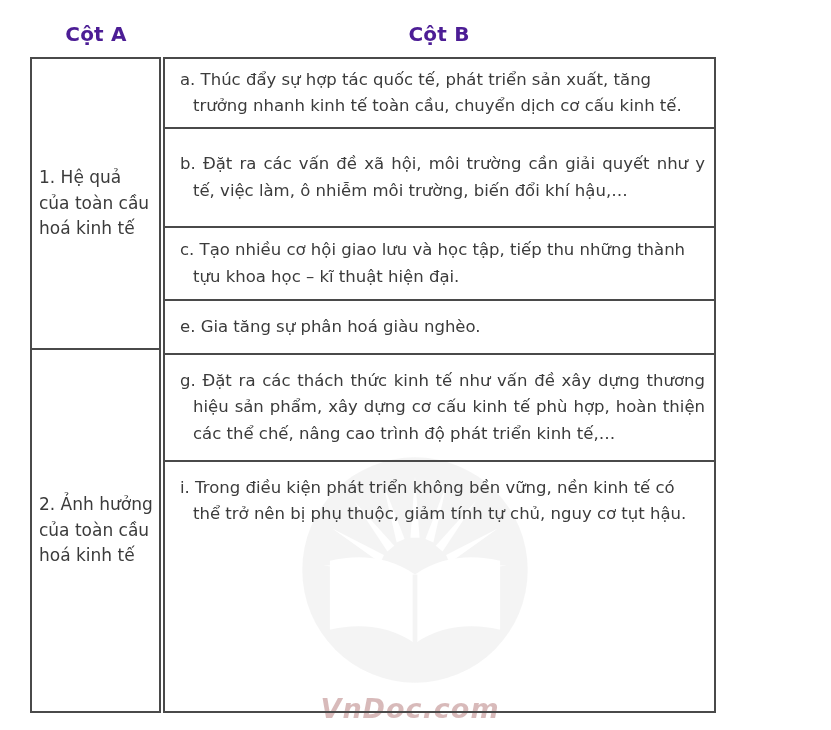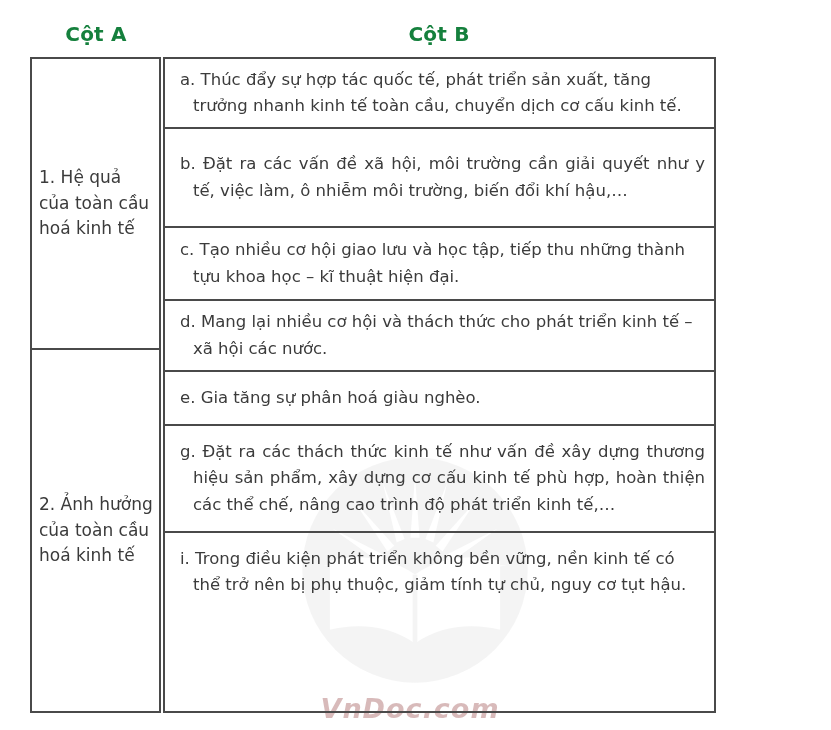--- a/index.html
+++ b/index.html
@@ -53,21 +53,21 @@
     left: 0;
     top: 22px;
     width: 831px;
     height: 32px;
     z-index: 3;
   }
   .hdr {
     position: absolute;
     font-size: 20px;
     font-weight: bold;
-    color: #15803d;
+    color: #4c1d95;
     letter-spacing: 0.2px;
   }
   #hdr-a { left: 31px; top: 0; width: 130px; text-align: center; }
   #hdr-b { left: 163px; top: 0; width: 552px; text-align: center; }
 
   
   #match-table {
     position: absolute;
     left: 30px;
     top: 57px;
@@ -194,23 +194,20 @@
   <div class="col-b-table">
     <div class="col-b-row h-a">
       <span class="col-b-text">a. Thúc đẩy sự hợp tác quốc tế, phát triển sản xuất, tăng trưởng nhanh kinh tế toàn cầu, chuyển dịch cơ cấu kinh tế.</span>
     </div>
     <div class="col-b-row h-b">
       <span class="col-b-text justify">b. Đặt ra các vấn đề xã hội, môi trường cần giải quyết như y tế, việc làm, ô nhiễm môi trường, biến đổi khí hậu,…</span>
     </div>
     <div class="col-b-row h-c">
       <span class="col-b-text">c. Tạo nhiều cơ hội giao lưu và học tập, tiếp thu những thành tựu khoa học – kĩ thuật hiện đại.</span>
     </div>
-    <div class="col-b-row h-d">
-      <span class="col-b-text">d. Mang lại nhiều cơ hội và thách thức cho phát triển kinh tế – xã hội các nước.</span>
-    </div>
     <div class="col-b-row h-e">
       <span class="col-b-text">e. Gia tăng sự phân hoá giàu nghèo.</span>
     </div>
     <div class="col-b-row h-g">
       <span class="col-b-text justify">g. Đặt ra các thách thức kinh tế như vấn đề xây dựng thương hiệu sản phẩm, xây dựng cơ cấu kinh tế phù hợp, hoàn thiện các thể chế, nâng cao trình độ phát triển kinh tế,…</span>
     </div>
     <div class="col-b-row h-i">
       <span class="col-b-text">i. Trong điều kiện phát triển không bền vững, nền kinh tế có thể trở nên bị phụ thuộc, giảm tính tự chủ, nguy cơ tụt hậu.</span>
     </div>
   </div>

